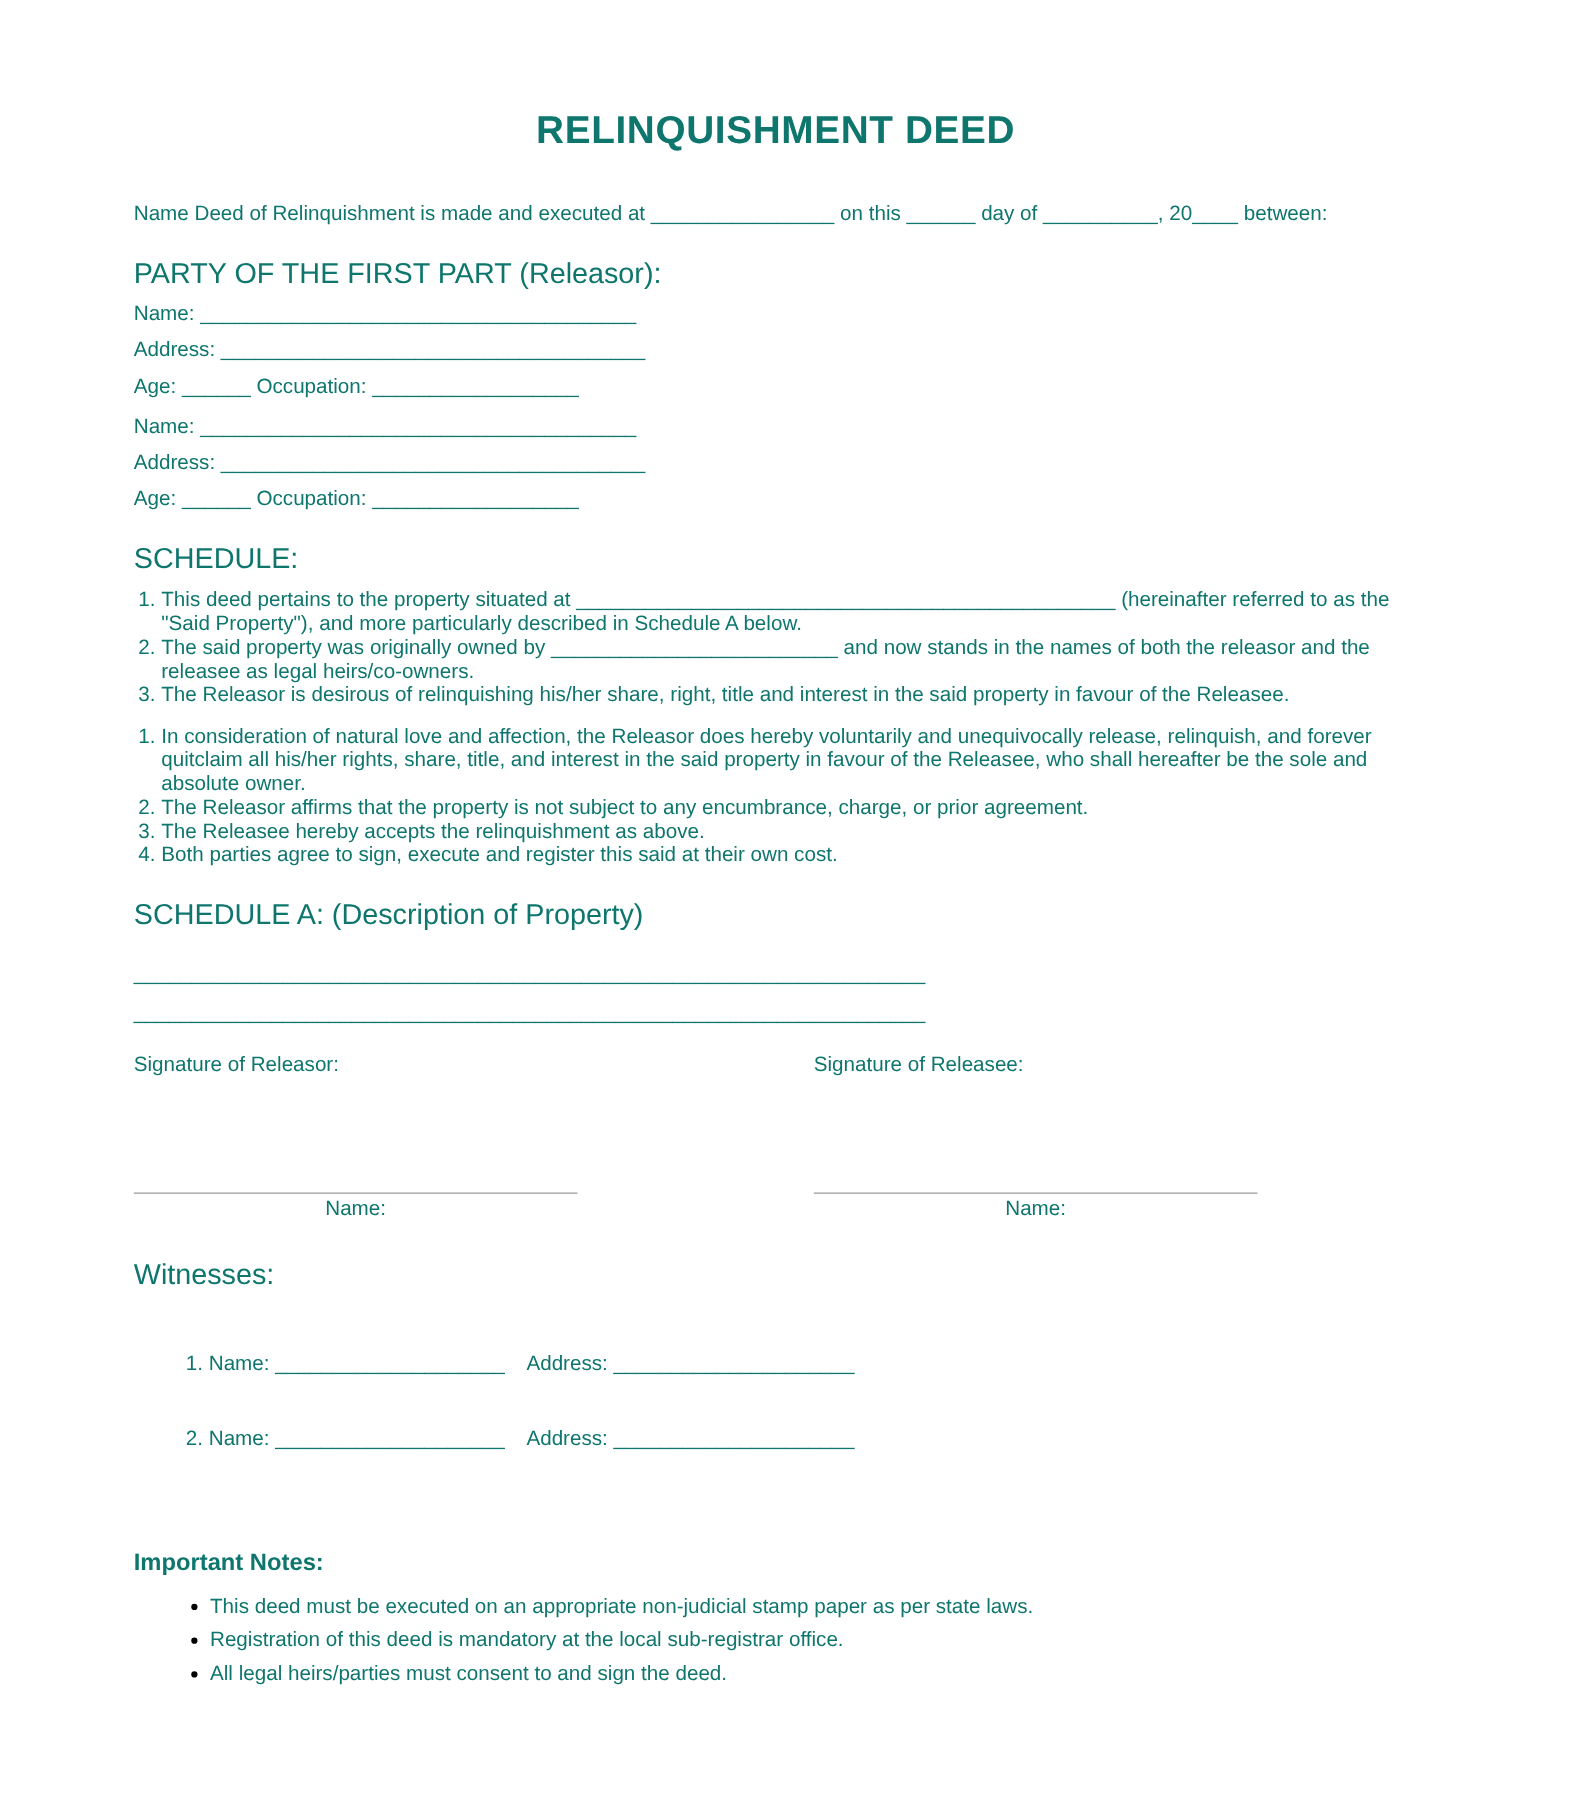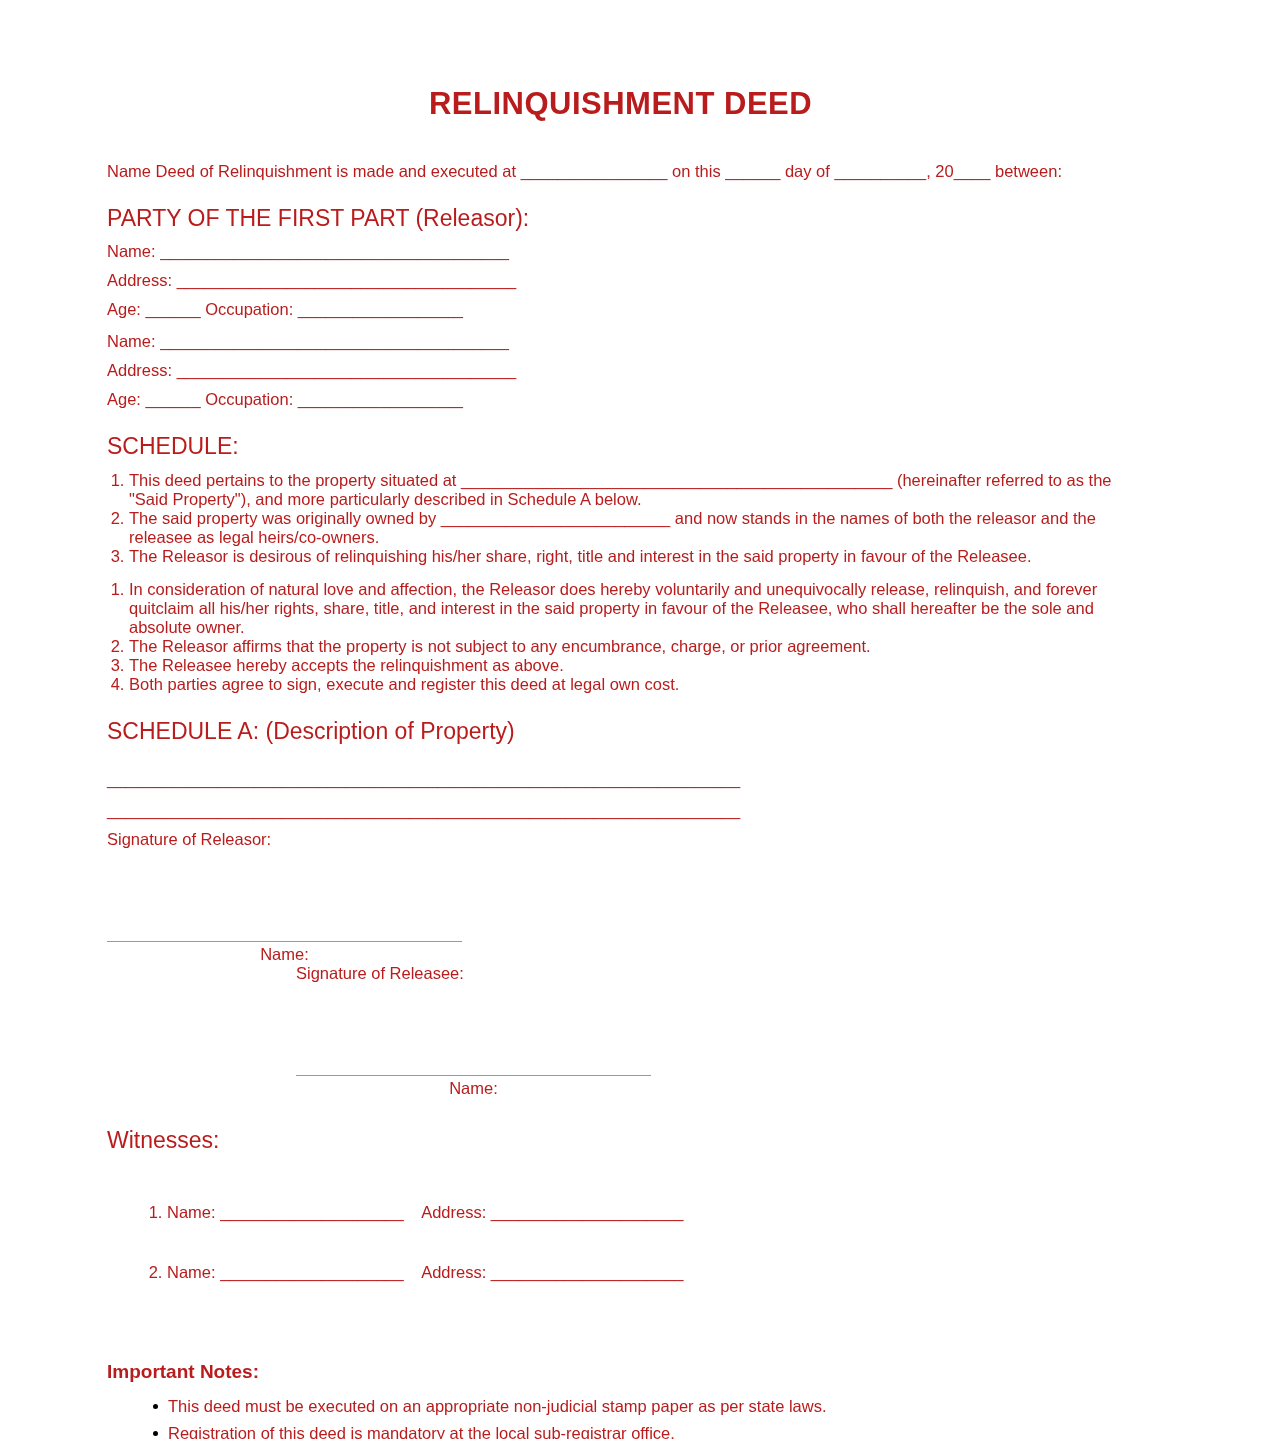--- a/index.html
+++ b/index.html
@@ -8,21 +8,21 @@
     background: #ffffff;
   }
   .page {
     position: relative;
     width: 1242px;
     height: 1439px;
     box-sizing: border-box;
     padding: 86px 108px 0 107px;
     overflow: hidden;
     background: #ffffff;
-    color: #b91c1c;
+    color: #0f766e;
     font-family: "Liberation Sans", "DejaVu Sans", sans-serif;
     font-size: 16.5px;
     line-height: 19px;
   }
   h1.deed-title {
     margin: 0;
     font-size: 31px;
     line-height: 36px;
     font-weight: bold;
     text-align: center;
@@ -46,22 +46,21 @@
     padding-left: 22px;
   }
   ol.num-list li { line-height: 19px; }
 
   .sched-lines { margin-top: 28px; }
   .sched-line { line-height: 19px; letter-spacing: 0; }
   .sched-line + .sched-line { margin-top: 12px; }
 
   .sig-row {
     display: flex;
-    margin-top: 10px;
-    flex-direction: column;
+    margin-top: 23px;
   }
   .sig-col { width: 355px; }
   .sig-col.right { margin-left: 189px; }
   .sig-label { line-height: 19px; }
   .sig-line {
     margin-top: 92px;
     height: 0;
     border-top: 1px solid #999999;
   }
   .sig-name { margin-top: 3px; line-height: 19px; text-align: center; }
@@ -130,21 +129,21 @@
   <ol class="num-list">
     <li>This deed pertains to the property situated at _______________________________________________ (hereinafter referred to as the "Said Property"), and more particularly described in Schedule A below.</li>
     <li>The said property was originally owned by _________________________ and now stands in the names of both the releasor and the releasee as legal heirs/co-owners.</li>
     <li>The Releasor is desirous of relinquishing his/her share, right, title and interest in the said property in favour of the Releasee.</li>
   </ol>
 
   <ol class="num-list">
     <li>In consideration of natural love and affection, the Releasor does hereby voluntarily and unequivocally release, relinquish, and forever quitclaim all his/her rights, share, title, and interest in the said property in favour of the Releasee, who shall hereafter be the sole and absolute owner.</li>
     <li>The Releasor affirms that the property is not subject to any encumbrance, charge, or prior agreement.</li>
     <li>The Releasee hereby accepts the relinquishment as above.</li>
-    <li>Both parties agree to sign, execute and register this deed at legal own cost.</li>
+    <li>Both parties agree to sign, execute and register this said at their own cost.</li>
   </ol>
 
   <h3 class="section-heading">SCHEDULE A: (Description of Property)</h3>
   <div class="sched-lines">
     <div class="sched-line">_____________________________________________________________________</div>
     <div class="sched-line">_____________________________________________________________________</div>
   </div>
 
   <div class="sig-row">
     <div class="sig-col">

